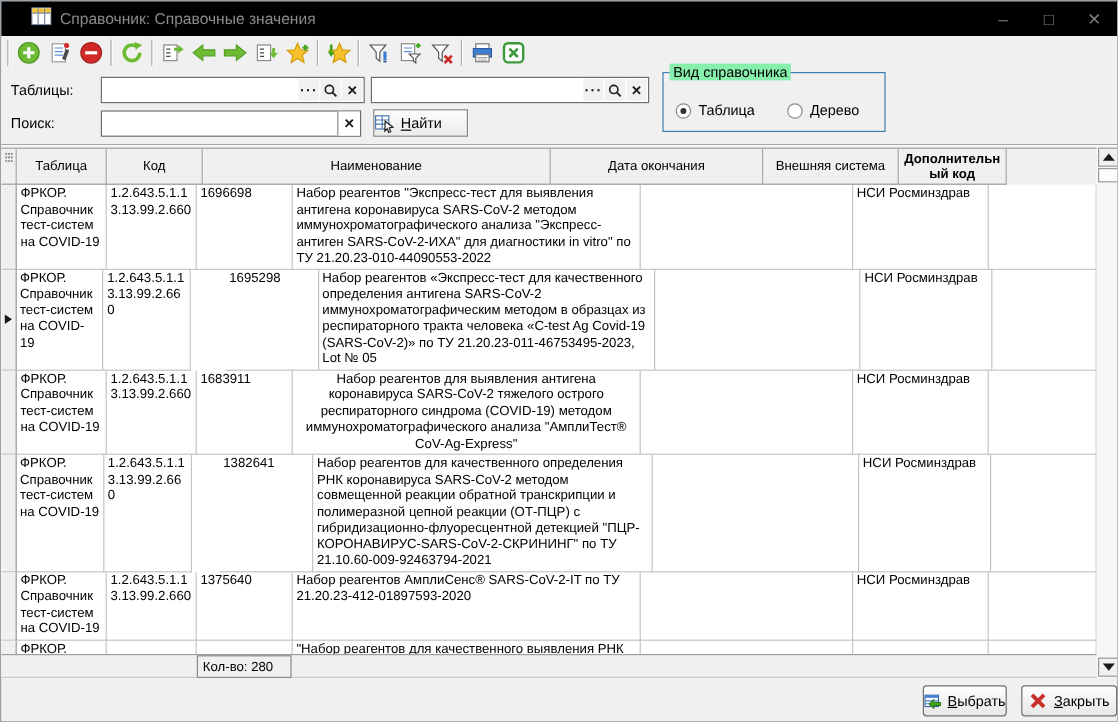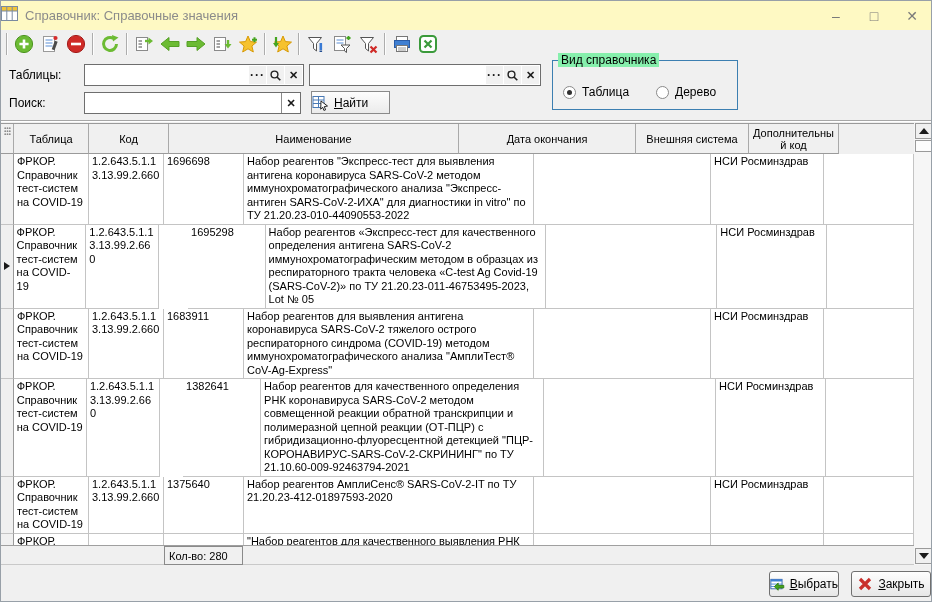--- a/index.html
+++ b/index.html
@@ -1,20 +1,20 @@
 <!DOCTYPE html>
 <html><head>
 <meta charset="utf-8">
 <style>
   *{box-sizing:border-box;margin:0;padding:0}
   html,body{background:#d8d8d8}
   .win{width:932px;height:602px;border:1px solid #98a0a8;background:#f0f0f0;position:relative;
        font-family:"Liberation Sans",sans-serif;color:#000;overflow:hidden}
   
-  .titlebar{height:29px;background:#fef9c3;display:flex;align-items:center;padding-left:0;gap:7px}
+  .titlebar{height:29px;background:#000000;display:flex;align-items:center;padding-left:25px;gap:7px}
   .title{color:#8b8b8b;font-size:13px}
   .wbtns{margin-left:auto;display:flex;height:29px}
   .wbtn{width:38px;height:29px;display:flex;align-items:center;justify-content:center;color:#7a7a7a;font-size:14px}
   
   .toolbar{height:28px;display:flex;align-items:center;padding-left:2px;background:#f0f0f0}
   .tbtn{width:26px;height:24px;display:flex;align-items:center;justify-content:center}
   .tsep{width:2px;height:22px;border-left:1px solid #adadad;border-right:1px solid #fdfdfd;margin:0 3px}
   
   .fpanel{position:relative;height:65px;background:#f0f0f0}
   .flabel{position:absolute;font-size:12px}
@@ -267,21 +267,21 @@
               <circle cx="3.5" cy="7.2" r="0.9"></circle>
               <circle cx="5.8" cy="7.2" r="0.9"></circle>
             </g>
           </svg>
       </div>
     <div class="hcell" style="width: 75px;">Таблица</div>
         <div class="hcell" style="width: 80px;">Код</div>
         <div class="hcell" style="width: 290px;">Наименование</div>
         <div class="hcell" style="width: 177px;">Дата окончания</div>
         <div class="hcell" style="width: 113px;">Внешняя система</div>
-        <div class="hcell" style="width: 90px;">Дополнительный код</div>
+        <div class="hcell" style="width: 90px; font-weight: bold;">Дополнительный код</div>
       </div>
     <div class="gbody">
         <div class="grow">
           <div class="ind"></div>
           <div class="cell" style="width: 75px;">
             <span>ФРКОР. Справочник тест-систем на COVID-19</span>
           </div>
           <div class="cell brk" style="width: 75px;">
             <span>1.2.643.5.1.13.13.99.2.660</span>
           </div>
@@ -331,21 +331,21 @@
           <div class="ind"></div>
           <div class="cell" style="width: 75px;">
             <span>ФРКОР. Справочник тест-систем на COVID-19</span>
           </div>
           <div class="cell brk" style="width: 75px;">
             <span>1.2.643.5.1.13.13.99.2.660</span>
           </div>
           <div class="cell" style="width: 80px;">
             <span>1683911</span>
           </div>
-          <div class="cell top" style="width: 290px;">
+          <div class="cell top" style="width: 290px; text-align: center;">
             <span>Набор реагентов для выявления антигена коронавируса SARS-CoV-2 тяжелого острого респираторного синдрома (COVID-19) методом иммунохроматографического анализа "АмплиТест® CoV-Ag-Express"</span>
           </div>
           <div class="cell" style="width: 177px;">
             <span></span>
           </div>
           <div class="cell" style="width: 113px;">
             <span>НСИ Росминздрав</span>
           </div>
           <div class="cell" style="width: 90px;">
             <span></span>

